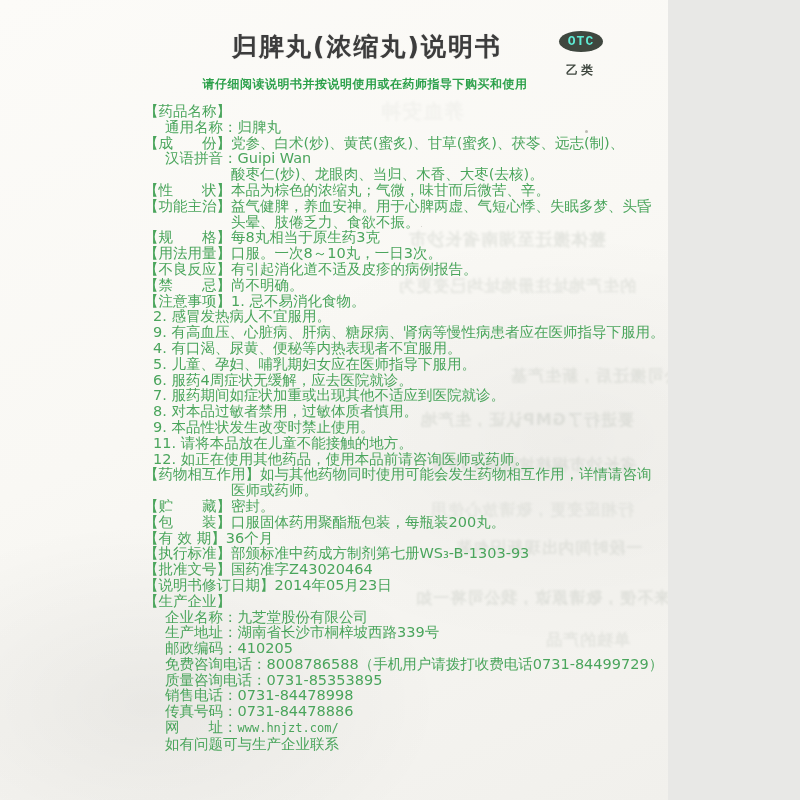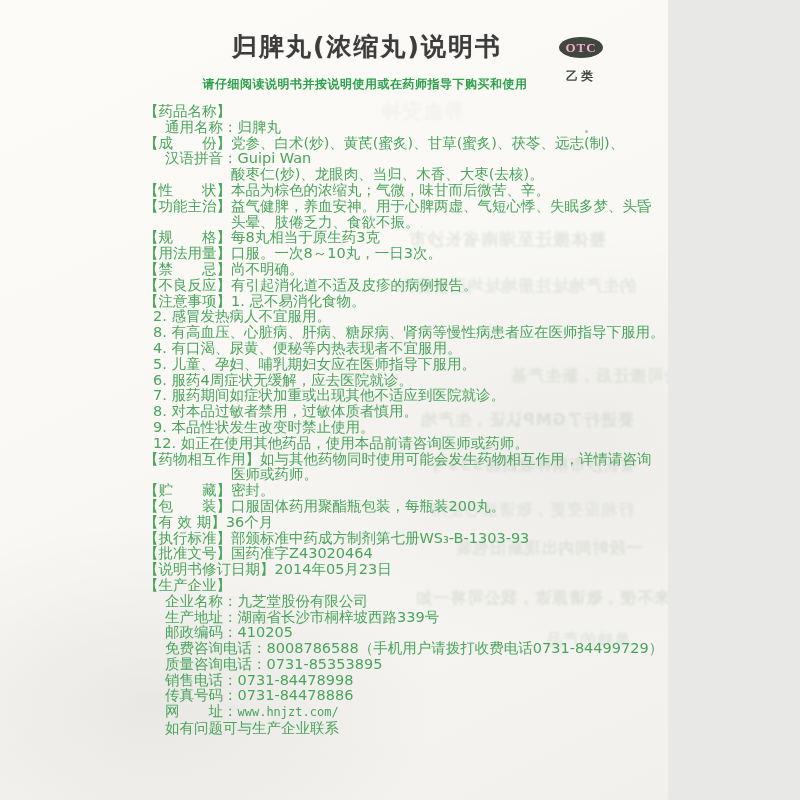--- a/index.html
+++ b/index.html
@@ -17,24 +17,24 @@
   }
   .header-row{position:absolute;top:30px;left:0;width:800px;text-align:center;padding-right:66px;box-sizing:border-box;}
   .title{
     display:inline-block;
     font-size:25px;font-weight:bold;color:#3c3c3c;letter-spacing:2px;
     text-shadow:0 0 1px rgba(60,60,60,.35);
   }
   .otc{position:absolute;left:557px;top:31px;width:48px;text-align:center;}
   .otc-oval{
     width:44px;height:21px;border-radius:50%;
-    background:#3f473f;color:#f9a8d4;
-    font-family:Liberation Serif, serif;
+    background:#3f473f;color:#5eead4;
+    font-family:Liberation Mono, monospace;
     font-size:13px;font-weight:bold;letter-spacing:1px;
-    display:flex;align-items:center;justify-content:center;margin:6px auto;
+    display:flex;align-items:center;justify-content:center;margin:0 auto;
   }
   .otc-class{margin-top:10px;font-size:12px;color:#3e463e;letter-spacing:3px;font-weight:600;}
   .notice{
     position:absolute;top:76px;left:0;width:800px;text-align:center;
     padding-right:70px;box-sizing:border-box;
     font-size:12px;font-weight:bold;color:#2da14b;letter-spacing:.5px;
   }
   .content{
     position:absolute;left:144px;top:104px;width:540px;
     font-size:14.5px;line-height:15.8px;color:#4aa55c;
@@ -81,31 +81,32 @@
       <div class="row"><span class="lbl">【药品名称】</span></div>
       <div class="row sub"><span class="txt">通用名称：归脾丸</span></div>
       <div class="row"><span class="lbl">【成　　份】</span><span class="txt">党参、白术(炒)、黄芪(蜜炙)、甘草(蜜炙)、茯苓、远志(制)、</span></div>
       <div class="row sub"><span class="txt">汉语拼音：Guipi Wan</span></div>
       <div class="row hang"><span class="txt">酸枣仁(炒)、龙眼肉、当归、木香、大枣(去核)。</span></div>
       <div class="row"><span class="lbl">【性　　状】</span><span class="txt">本品为棕色的浓缩丸；气微，味甘而后微苦、辛。</span></div>
       <div class="row"><span class="lbl">【功能主治】</span><span class="txt">益气健脾，养血安神。用于心脾两虚、气短心悸、失眠多梦、头昏</span></div>
       <div class="row hang"><span class="txt">头晕、肢倦乏力、食欲不振。</span></div>
       <div class="row"><span class="lbl">【规　　格】</span><span class="txt">每8丸相当于原生药3克</span></div>
       <div class="row"><span class="lbl">【用法用量】</span><span class="txt">口服。一次8～10丸，一日3次。</span></div>
+      <div class="row"><span class="lbl">【不良反应】</span><span class="txt">有引起消化道不适及皮疹的病例报告。</span></div>
       <div class="row"><span class="lbl">【禁　　忌】</span><span class="txt">尚不明确。</span></div>
-      <div class="row"><span class="lbl">【不良反应】</span><span class="txt">有引起消化道不适及皮疹的病例报告。</span></div>
       <div class="row"><span class="lbl">【注意事项】</span><span class="txt">1. 忌不易消化食物。</span></div>
       <div class="row num"><span class="txt">2. 感冒发热病人不宜服用。</span></div>
-      <div class="row num"><span class="txt">8. 有高血压、心脏病、肝病、糖尿病、肾病等慢性病患者应在医师指导下服用。</span></div>
+      <div class="row num"><span class="txt">9. 有高血压、心脏病、肝病、糖尿病、肾病等慢性病患者应在医师指导下服用。</span></div>
       <div class="row num"><span class="txt">4. 有口渴、尿黄、便秘等内热表现者不宜服用。</span></div>
       <div class="row num"><span class="txt">5. 儿童、孕妇、哺乳期妇女应在医师指导下服用。</span></div>
       <div class="row num"><span class="txt">6. 服药4周症状无缓解，应去医院就诊。</span></div>
       <div class="row num"><span class="txt">7. 服药期间如症状加重或出现其他不适应到医院就诊。</span></div>
       <div class="row num"><span class="txt">8. 对本品过敏者禁用，过敏体质者慎用。</span></div>
       <div class="row num"><span class="txt">9. 本品性状发生改变时禁止使用。</span></div>
+      <div class="row num"><span class="txt">11. 请将本品放在儿童不能接触的地方。</span></div>
       <div class="row num"><span class="txt">12. 如正在使用其他药品，使用本品前请咨询医师或药师。</span></div>
       <div class="row"><span class="lbl">【药物相互作用】</span><span class="txt">如与其他药物同时使用可能会发生药物相互作用，详情请咨询</span></div>
       <div class="row hang"><span class="txt">医师或药师。</span></div>
       <div class="row"><span class="lbl">【贮　　藏】</span><span class="txt">密封。</span></div>
       <div class="row"><span class="lbl">【包　　装】</span><span class="txt">口服固体药用聚酯瓶包装，每瓶装200丸。</span></div>
       <div class="row"><span class="lbl">【有 效 期】</span><span class="txt">36个月</span></div>
       <div class="row"><span class="lbl">【执行标准】</span><span class="txt">部颁标准中药成方制剂第七册WS₃-B-1303-93</span></div>
       <div class="row"><span class="lbl">【批准文号】</span><span class="txt">国药准字Z43020464</span></div>
       <div class="row"><span class="lbl">【说明书修订日期】</span><span class="txt">2014年05月23日</span></div>
       <div class="row"><span class="lbl">【生产企业】</span></div>

